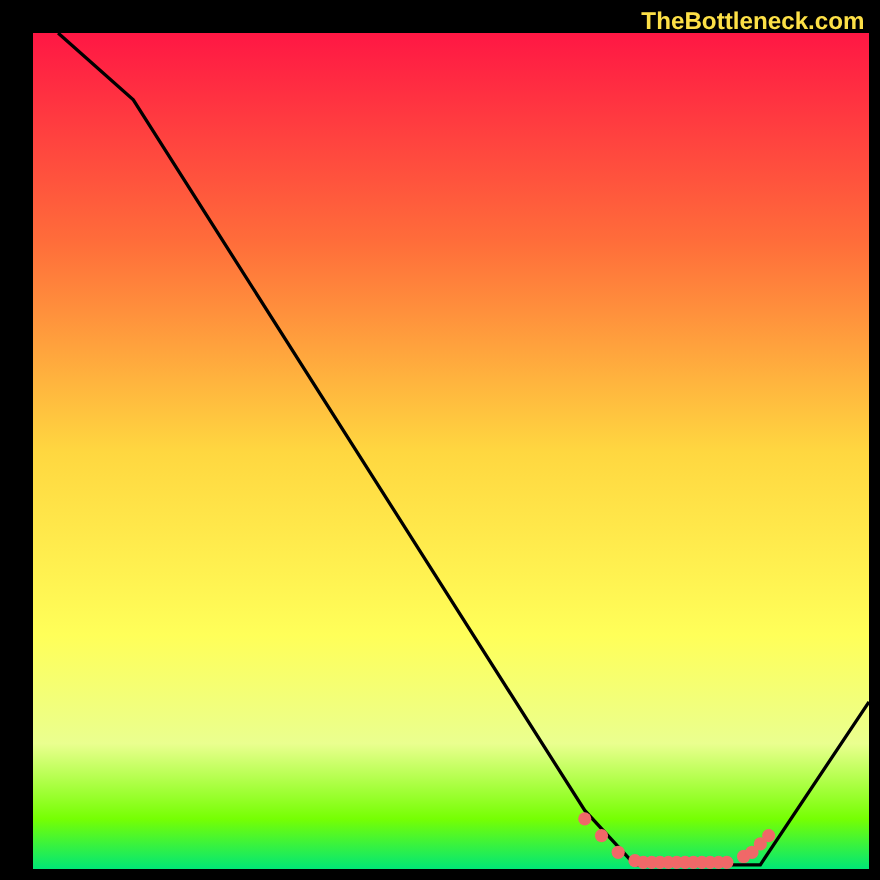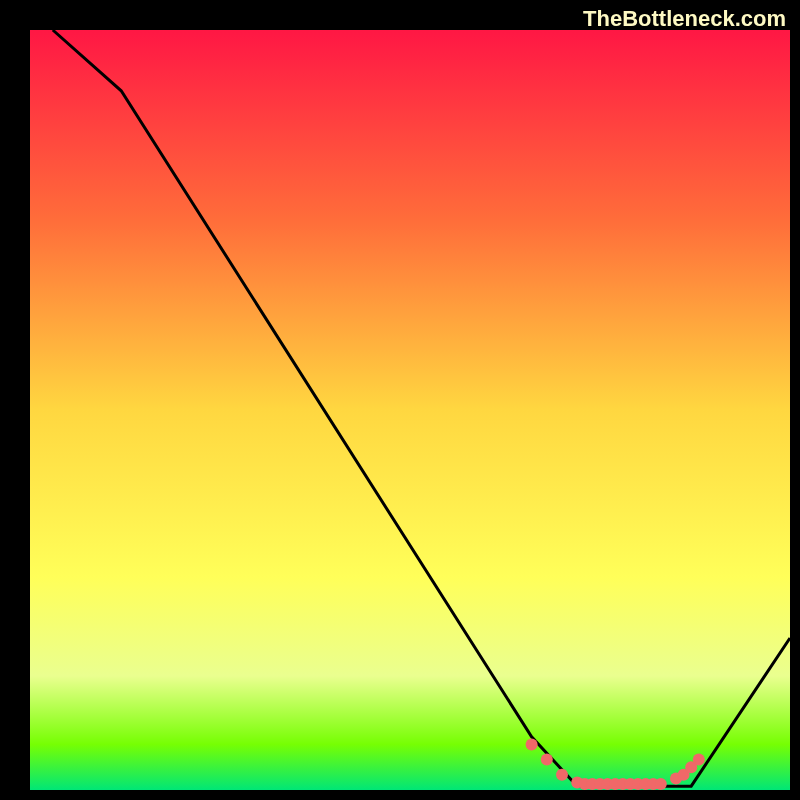--- a/index.html
+++ b/index.html
@@ -15,21 +15,21 @@
     position: absolute;
     top: 0;
     left: 0;
     width: 800px;
     height: 800px;
   }
   .watermark {
     position: absolute;
     top: 6px;
     right: 14px;
-    color: #fef9c3;
+    color: #fde047;
     font-size: 22px;
     font-weight: bold;
     z-index: 10;
   }
   svg {
     display: block;
   }
 </style>
 </head>
 <body>

